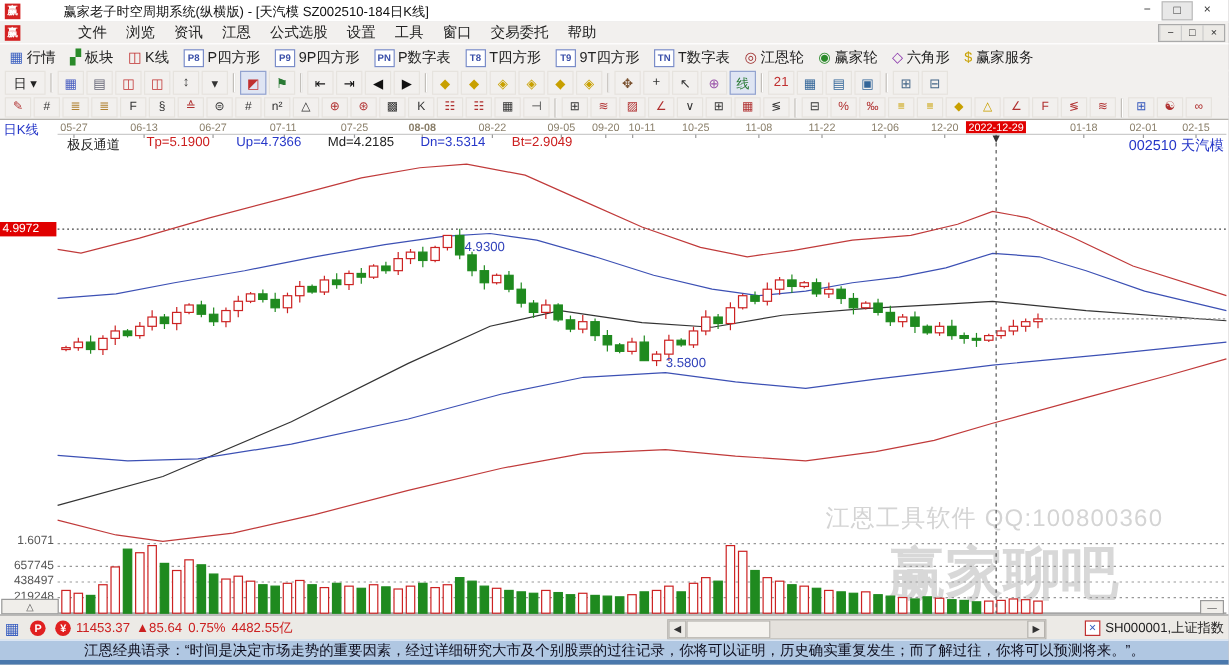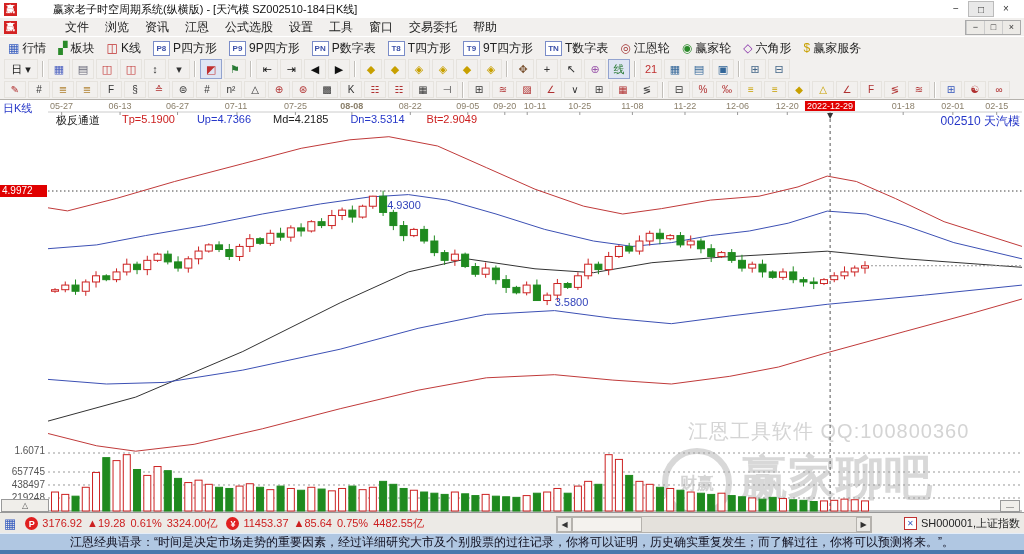--- a/index.html
+++ b/index.html
@@ -241,21 +241,20 @@
       <span class="icon-btn" style="color: rgb(176, 48, 48);">≋</span>
       <span class="tb-sep"></span>
       <span class="icon-btn" style="color: rgb(51, 85, 187);">⊞</span>
       <span class="icon-btn" style="color: rgb(176, 48, 48);">☯</span>
       <span class="icon-btn" style="color: rgb(176, 48, 48);">∞</span>
     </div>
 
   <div class="chart-region" id="chart-region">
     
     <div class="wm1">江恩工具软件  QQ:100800360</div>
-    <div class="wm-logo">财赢</div>
     <div class="wm2">赢家聊吧</div>
 
     <svg class="chart-svg" id="chart-svg" width="1024" height="413">
         <line x1="48" y1="12" x2="1022" y2="12" stroke="#ccc" stroke-width="1"></line>
         <line x1="61.636" y1="12" x2="61.636" y2="15" stroke="#999"></line>
         <line x1="120.076" y1="12" x2="120.076" y2="15" stroke="#999"></line>
         <line x1="177.542" y1="12" x2="177.542" y2="15" stroke="#999"></line>
         <line x1="236.95600000000002" y1="12" x2="236.95600000000002" y2="15" stroke="#999"></line>
         <line x1="295.396" y1="12" x2="295.396" y2="15" stroke="#999"></line>
         <line x1="351.888" y1="12" x2="351.888" y2="15" stroke="#999"></line>
@@ -566,23 +565,20 @@
       </div>
     <span class="stock-tag">002510  天汽模</span>
 
     <div class="mini-btn" style="left:1px;top:399px;width:46px;height:11px;">△</div>
     <div class="mini-btn" style="left:1000px;top:400px;width:18px;height:10px;">—</div>
   </div>
 
   <div class="statusbar">
     <span class="sb-grid">▦</span>
     <span class="sb-circle">P</span>
-    <span class="sb-seg">
-      <span>3176.92</span><span>▲19.28</span><span>0.61%</span><span>3324.00亿</span>
-    </span>
     <span class="sb-circle">¥</span>
     <span class="sb-seg">
       <span>11453.37</span><span>▲85.64</span><span>0.75%</span><span>4482.55亿</span>
     </span>
     <span class="sb-scroll">
       <span class="sb-arrow">◀</span>
       <span class="sb-thumb"></span>
       <span class="sb-arrow" style="margin-left:auto;">▶</span>
     </span>
     <span class="sb-right">

